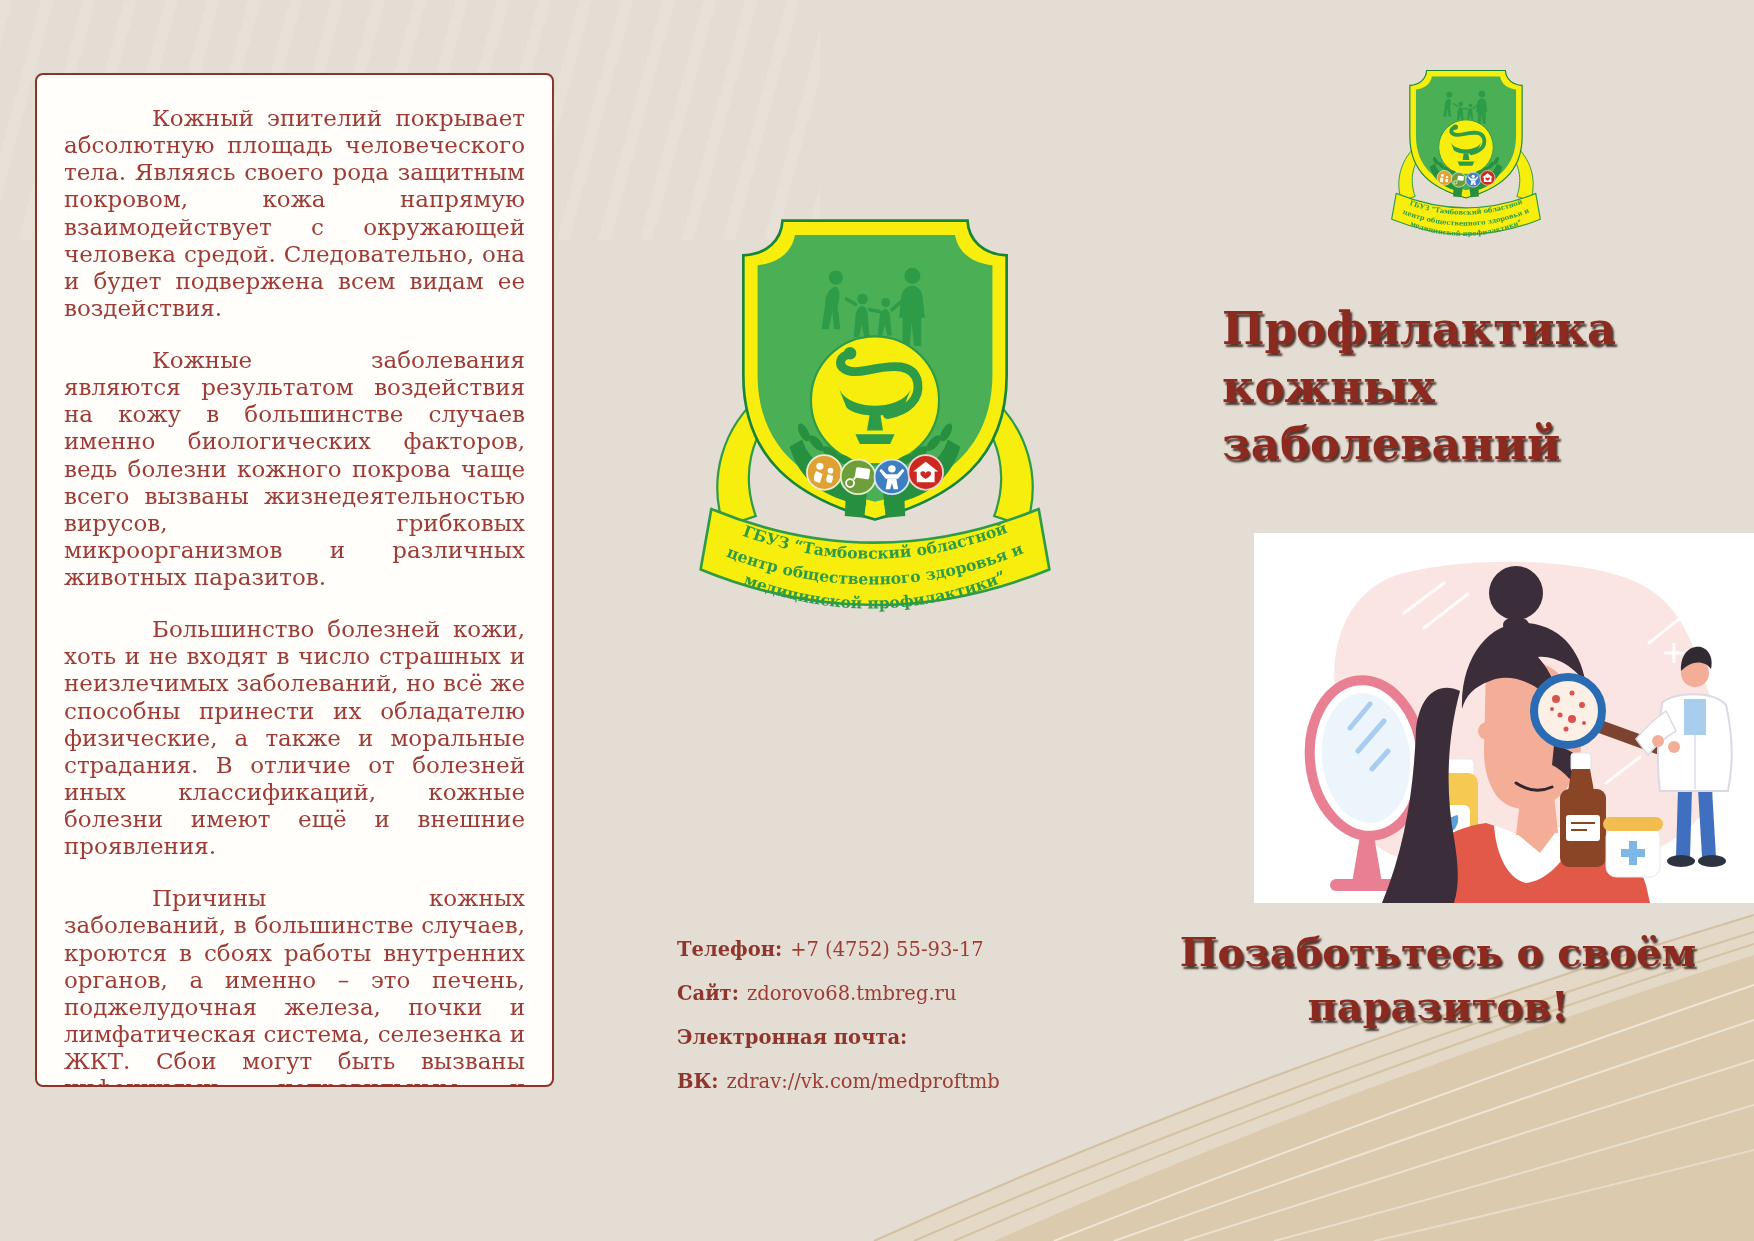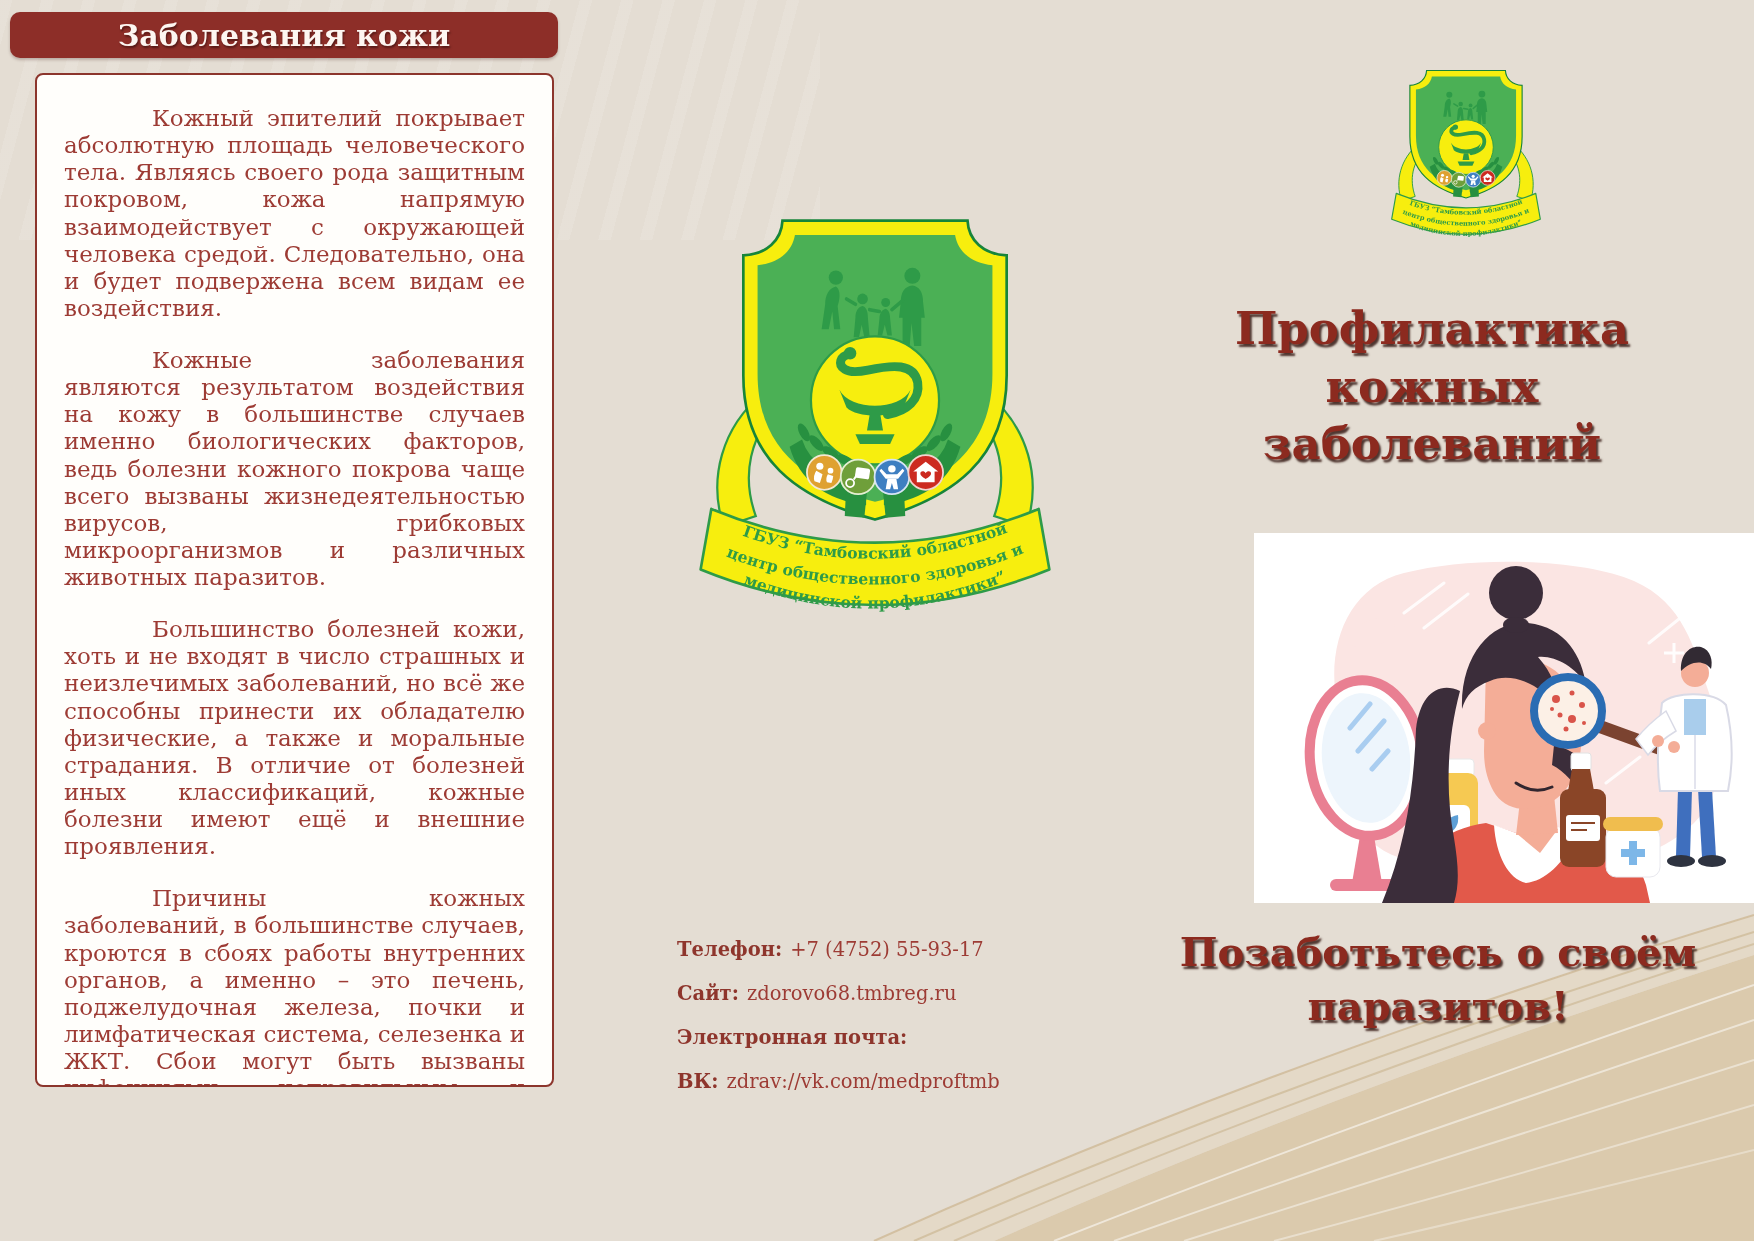--- a/index.html
+++ b/index.html
@@ -37,21 +37,21 @@
     text-align:center; color:#93322a; font-size:23px; font-weight:bold; line-height:1.3;
   }
   .contacts{position:absolute; left:677px; top:938px; width:470px; color:#9d3b34; font-size:19.5px;}
   .contact-row{margin-bottom:21px; white-space:nowrap;}
   .contact-label{font-weight:bold; color:#8e352c; margin-right:8px;}
   .contact-label:empty{display:none; margin:0;}
   
   .logo-small{position:absolute; left:1390px; top:66px; width:152px; height:182px;}
   .rp-title{
     position:absolute; left:1222px; top:300px; width:420px;
-    text-align:center; color:#8c2a1f; font-size:45px; font-weight:bold; line-height:1.28;
+    color:#8c2a1f; font-size:45px; font-weight:bold; line-height:1.28;
     text-shadow:2px 3px 2px rgba(43,13,8,.8);
   }
   .illustration{position:absolute; left:1254px; top:533px; width:500px; height:370px; background:#ffffff;}
   .rp-slogan{
     position:absolute; left:1178px; top:925px; width:520px;
     text-align:center; color:#8c2a1f; font-size:40px; font-weight:bold; line-height:1.35;
     text-shadow:2px 3px 2px rgba(43,13,8,.8);
   }
   .swoosh{position:absolute; left:854px; top:900px; width:900px; height:341px;}
 </style>
@@ -68,23 +68,20 @@
     <path d="M 20,341 Q 420,160 900,15" fill="none" stroke="#d0bd9c" stroke-width="2" opacity="0.9"></path>
     <path d="M 60,341 Q 440,175 900,32" fill="none" stroke="#d0bd9c" stroke-width="2" opacity="0.85"></path>
     <path d="M 100,341 Q 460,185 900,44" fill="none" stroke="#d0bd9c" stroke-width="2" opacity="0.8"></path>
     <path d="M 200,341 Q 520,215 900,85" fill="none" stroke="#ffffff" stroke-width="2" opacity="0.55"></path>
     <path d="M 260,341 Q 560,235 900,120" fill="none" stroke="#ffffff" stroke-width="2" opacity="0.5"></path>
     <path d="M 330,341 Q 600,255 900,160" fill="none" stroke="#ffffff" stroke-width="2" opacity="0.45"></path>
     <path d="M 420,341 Q 650,280 900,205" fill="none" stroke="#ffffff" stroke-width="2" opacity="0.4"></path>
     <path d="M 520,341 Q 700,300 900,250" fill="none" stroke="#ffffff" stroke-width="2" opacity="0.35"></path>
   </svg>
 
-  <div class="lp-header">
-    <span>Заболевания кожи</span>
-  </div>
 
   <div class="lp-box">
     <p>Кожный эпителий покрывает абсолютную площадь человеческого тела. Являясь своего рода защитным покровом, кожа напрямую взаимодействует с окружающей человека средой. Следовательно, она и будет подвержена всем видам ее воздействия.</p>
     <p>Кожные заболевания являются результатом воздействия на кожу в большинстве случаев именно биологических факторов, ведь болезни кожного покрова чаще всего вызваны жизнедеятельностью вирусов, грибковых микроорганизмов и различных животных паразитов.</p>
     <p>Большинство болезней кожи, хоть и не входят в число страшных и неизлечимых заболеваний, но всё же способны принести их обладателю физические, а также и моральные страдания. В отличие от болезней иных классификаций, кожные болезни имеют ещё и внешние проявления.</p>
     <p>Причины кожных заболеваний, в большинстве случаев, кроются в сбоях работы внутренних органов, а именно – это печень, поджелудочная железа, почки и лимфатическая система, селезенка и ЖКТ. Сбои могут быть вызваны инфекциями, неправильным и нерациональным питанием, и даже стрессами.</p>
   </div>
 
   <svg class="emblem-big" viewBox="0 0 400 480" aria-hidden="true">
     <defs>

